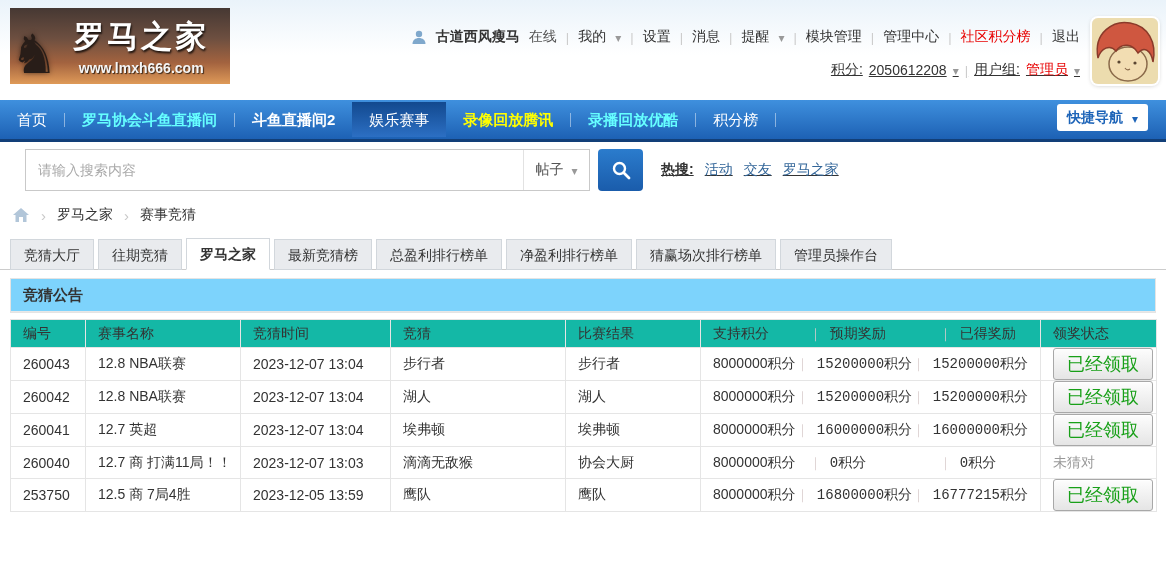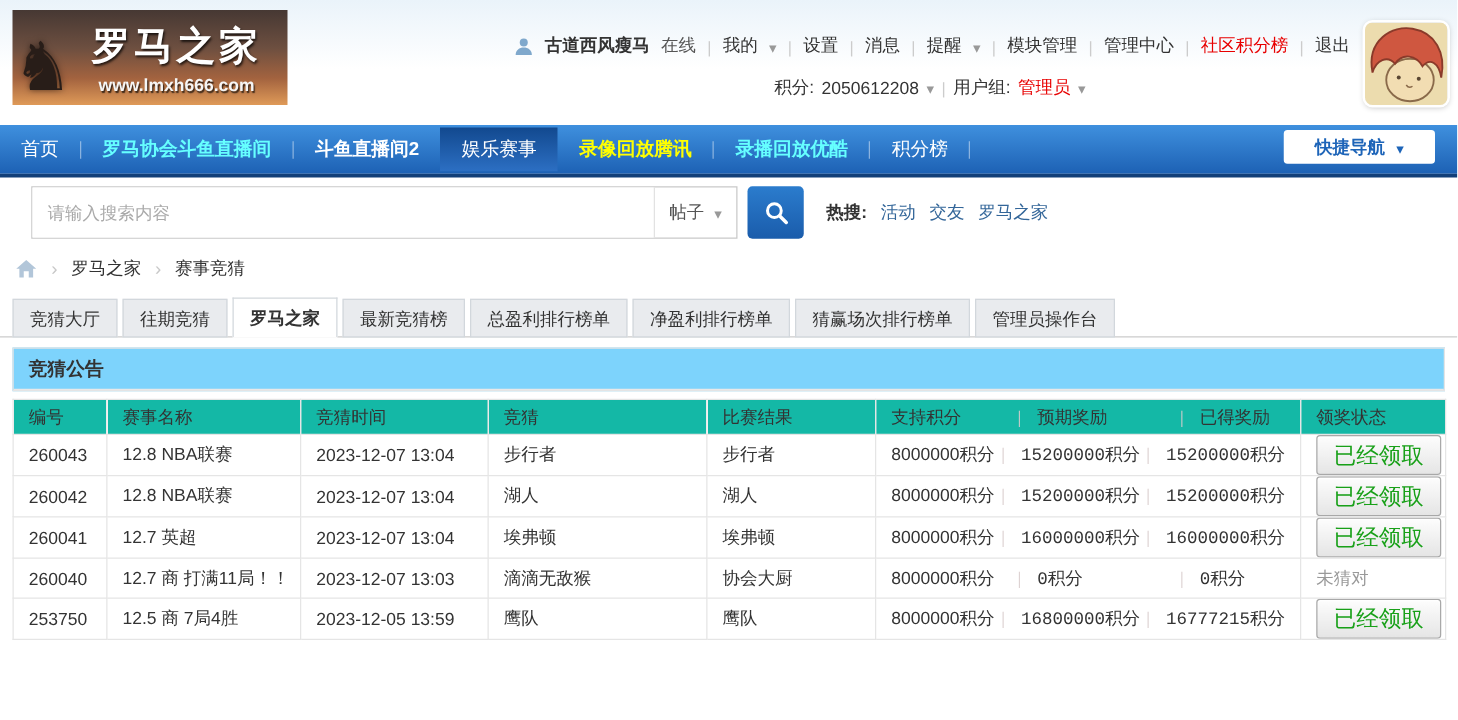--- a/index.html
+++ b/index.html
@@ -15,21 +15,21 @@
     background:linear-gradient(180deg,#463833 0%,#6d4f40 40%,#a3633f 72%,#df9a58 100%);
     display:flex; align-items:center; overflow:hidden;
   }
   .horse { font-size:54px; line-height:1; color:#281d18; margin:16px 0 0 0; text-shadow:0 0 5px rgba(0,0,0,.55); }
   .logo-text { flex:1; text-align:center; padding-right:6px; }
   .logo-title { font-size:31px; font-weight:bold; color:#fff; letter-spacing:3px; text-shadow:1px 2px 2px rgba(0,0,0,.75); }
   .logo-url { font-size:14px; font-weight:bold; color:#f5f5f5; text-shadow:1px 1px 1px rgba(0,0,0,.7); margin-top:2px; }
   .user-area { position:absolute; right:86px; top:28px; font-size:14px; }
   .user-line1 { display:flex; align-items:center; justify-content:flex-end; }
   .user-line1 > * { margin-left:9px; }
-  .user-line2 { display:flex; align-items:center; justify-content:center; margin-top:15px; }
+  .user-line2 { display:flex; align-items:center; justify-content:flex-end; margin-top:15px;text-decoration:underline; }
   .user-line2 > * { margin-left:6px; }
   .uname { font-weight:bold; color:#333; cursor:pointer; }
   .online { color:#555; }
   .ulink { color:#333; cursor:pointer; }
   .red { color:#e80000; cursor:pointer; }
   .pipe::before { content:"|"; color:#ccc; font-size:13px; }
   .caret::before { content:"▾"; color:#999; font-size:12px; }
   .person-ic { width:16px; height:16px; }
   .avatar {
     position:absolute; right:8px; top:18px; width:66px; height:66px; border-radius:6px; overflow:hidden; cursor:pointer;
@@ -42,35 +42,35 @@
     border-bottom:3px solid #123f78;
   }
   .nav-item { padding:0 17px; line-height:35px; height:35px; font-size:15px; color:#fff; cursor:pointer; white-space:nowrap; }
   .nav-item.cyan { color:#66ffff; font-weight:bold; }
   .nav-item.bold { font-weight:bold; }
   .nav-item.yellow { color:#ffff00; font-weight:bold; }
   .nav-item.active { background:linear-gradient(180deg,#12498f 0%,#2c6fc3 100%); }
   .nd { width:1px; height:14px; background:rgba(255,255,255,.45); }
   .quick-nav {
     position:absolute; right:18px; top:4px; height:27px; background:#fff; border-radius:3px;
-    color:#1d64b8; font-weight:bold; font-size:14px; display:flex; align-items:center; padding:0 25px; cursor:pointer;
+    color:#1d64b8; font-weight:bold; font-size:14px; display:flex; align-items:center; padding:0 10px; cursor:pointer;
   }
   .quick-nav .bcaret::before { content:"▾"; color:#1d64b8; margin-left:9px; font-size:12px; }
   
   .search-row { display:flex; align-items:center; padding:7px 0 7px 25px; height:56px; }
   .search-box { width:565px; height:42px; border:1px solid #c9c9c9; background:#fff; display:flex; align-items:stretch; }
   .search-input { border:0; outline:0; flex:1; padding:0 12px; font-size:14px; color:#333; font-family:inherit; }
   .search-input::placeholder { color:#aaa; }
   .search-type { width:66px; border-left:1px solid #e2e2e2; display:flex; align-items:center; justify-content:center; font-size:14px; color:#555; cursor:pointer; }
   .search-type .caret { margin-left:8px; }
   .search-btn {
     margin-left:8px; width:45px; height:42px; border-radius:4px; cursor:pointer;
     background:linear-gradient(180deg,#2b7ccd,#1a5cab); display:flex; align-items:center; justify-content:center;
   }
-  .hot { margin-left:18px; font-size:14px; display:flex; align-items:flex-start; }
+  .hot { margin-left:18px; font-size:14px; display:flex; align-items:flex-start;text-decoration:underline; }
   .hot-label { font-weight:bold; color:#333; }
   .hot a { color:#369; margin-left:11px; text-decoration:none; cursor:pointer; }
   
   .breadcrumb { display:flex; align-items:center; padding-left:12px; height:34px; font-size:14px; color:#333; }
   .bc-sep::before { content:"›"; color:#c8c8c8; margin:0 11px; font-size:15px; }
   .crumb { cursor:pointer; }
   .home-ic { width:18px; height:16px; }
   
   .tabs { display:flex; align-items:flex-end; gap:4px; padding-left:10px; height:38px; border-bottom:1px solid #ccc; }
   .tab {

